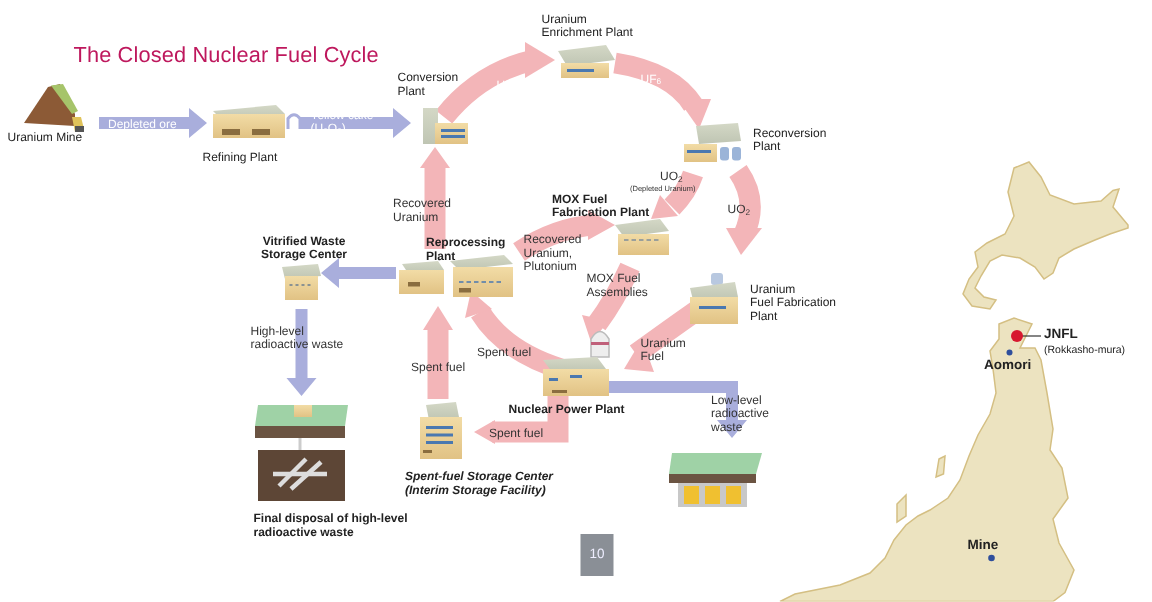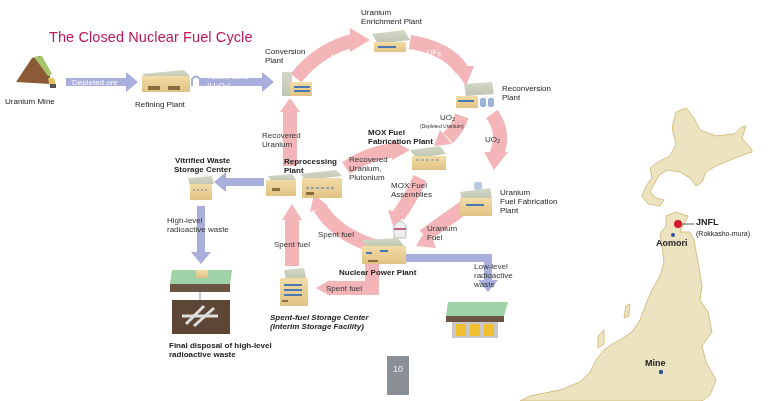--- a/index.html
+++ b/index.html
@@ -5,21 +5,21 @@
   html, body { margin:0; padding:0; background:#ffffff; }
   body { width:768px; height:401px; position:relative; overflow:hidden; font-family:"Liberation Sans", sans-serif; }
   #stage { position:absolute; left:0; top:0; width:768px; height:401px; }
   .lbl { position:absolute; font-family:"Liberation Sans", sans-serif; font-size:8px; line-height:9px; color:#222; white-space:nowrap; }
   .lbl.c { text-align:center; }
   .title { position:absolute; left:2px; top:29px; font-size:14.5px; color:#be185d; font-family:"Liberation Sans", sans-serif; letter-spacing:0.1px;margin-left:47px; }
   .arrlbl { position:absolute; font-size:8px; line-height:9px; color:#333; white-space:nowrap; }
   .arrlbl.w { color:#fff; }
   .sub { font-size:5.5px; vertical-align:-1px; }
   .small { font-size:5px; line-height:6px; }
-  .pagenum { position:absolute; left:387px; top:356px; width:22px; height:39px; background:#8a8f96; color:#eef; font-size:9px; text-align:center; line-height:27px; }
+  .pagenum { position:absolute; left:387px; top:356px; width:22px; height:28px; background:#8a8f96; color:#eef; font-size:9px; text-align:center; line-height:27px; }
 </style>
 </head>
 <body>
 
 <div id="stage">
 
 <svg width="768" height="401" viewBox="0 0 768 401" style="position:absolute;left:0;top:0">
   <defs>
     <linearGradient id="roofG" x1="0" y1="0" x2="0" y2="1">
       <stop offset="0" stop-color="#d4d8c6"></stop>
@@ -177,21 +177,21 @@
     <rect x="446" y="316" width="58" height="6" fill="#6b5442"></rect>
     <rect x="452" y="322" width="46" height="16" fill="#c8c8c8"></rect>
     <rect x="456" y="324" width="10" height="12" fill="#f0c030"></rect>
     <rect x="470" y="324" width="10" height="12" fill="#f0c030"></rect>
     <rect x="484" y="324" width="10" height="12" fill="#f0c030"></rect>
   </g>
 </svg>
 
 <div class="title">The Closed Nuclear Fuel Cycle</div>
 
-<div class="lbl" style="left:5px;top:97px;">Uranium Mine</div>
+<div class="lbl" style="left:5px;top:87px;">Uranium Mine</div>
 <div class="lbl" style="left:135px;top:100px;">Refining Plant</div>
 <div class="lbl" style="left:265px;top:47px;">
   <div>Conversion</div>
   <div>Plant</div>
 </div>
 <div class="lbl" style="left:361px;top:8px;">
   <div>Uranium</div>
   <div>Enrichment Plant</div>
 </div>
 <div class="lbl" style="left:502px;top:84px;">

